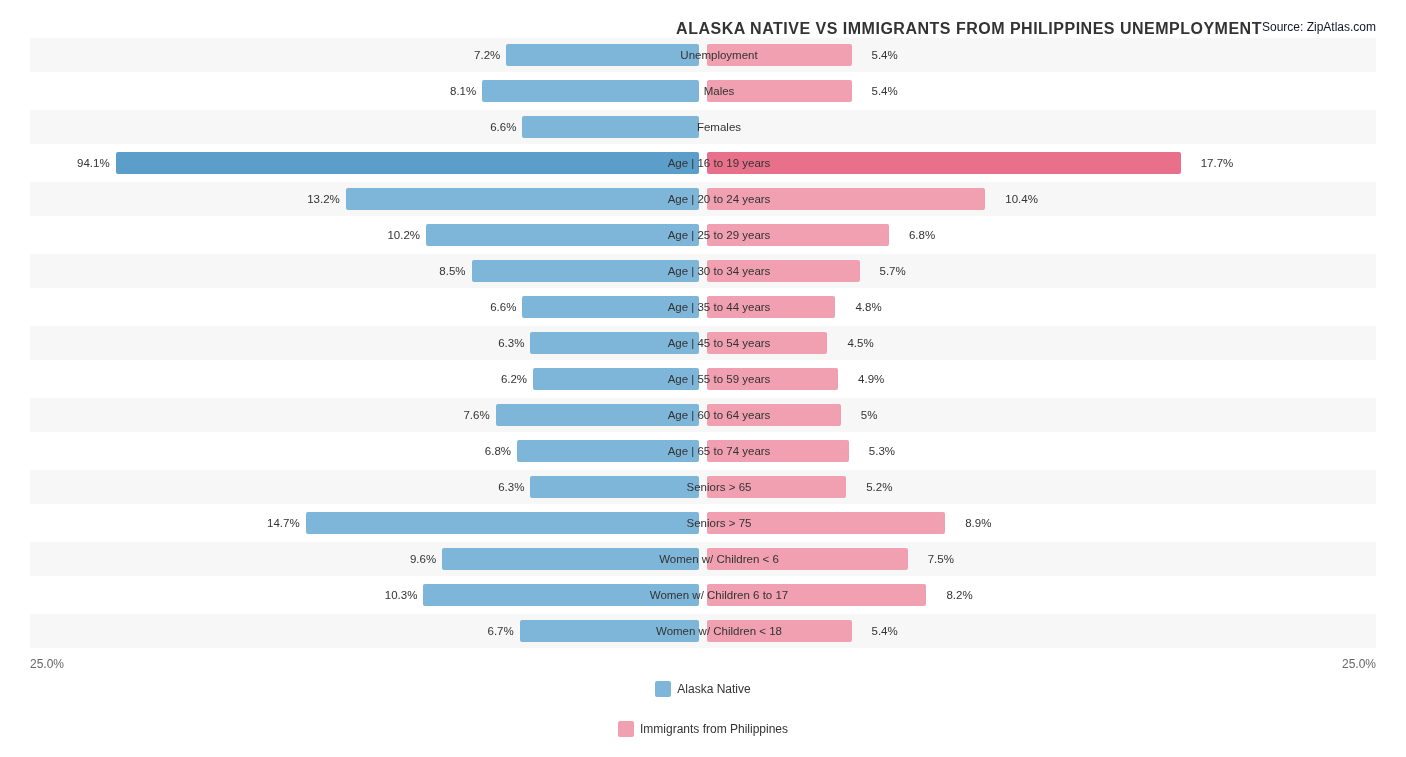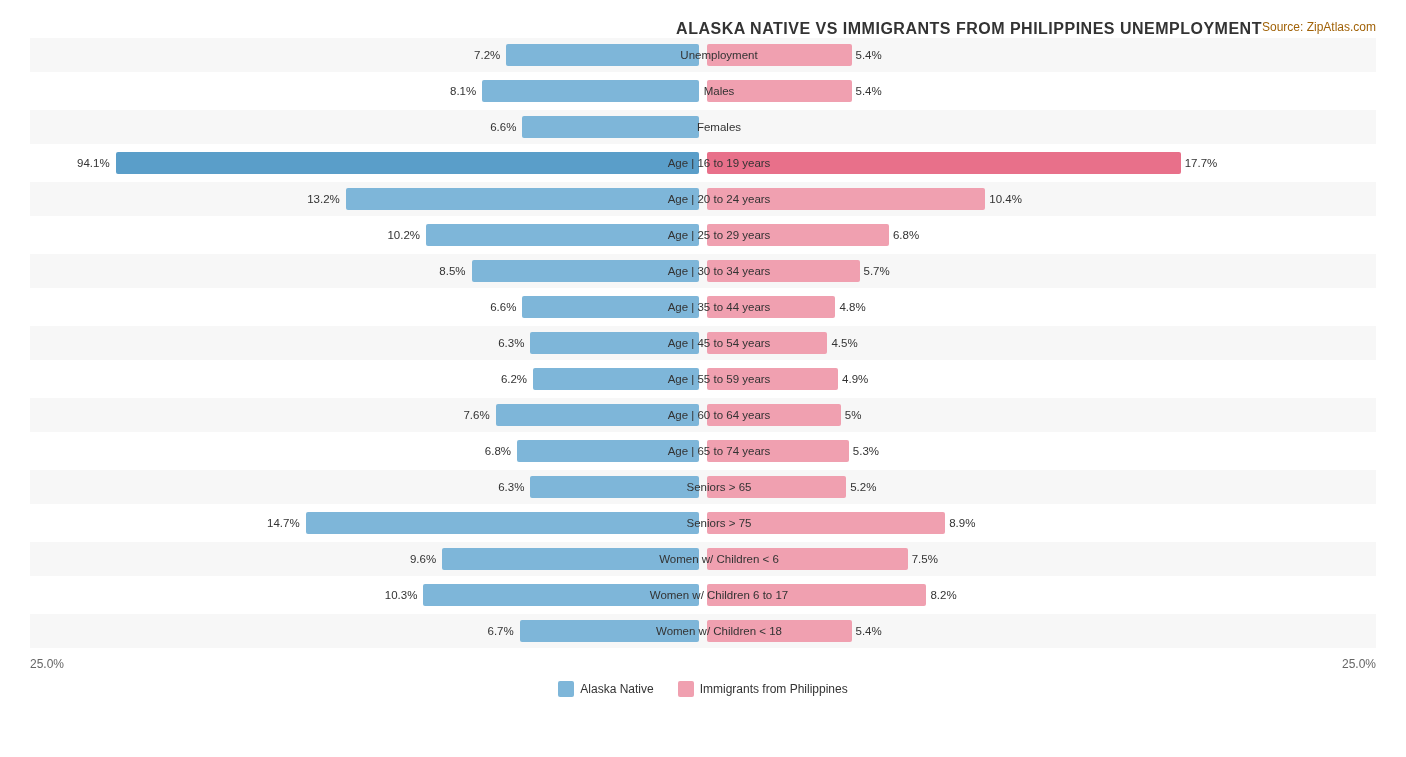--- a/index.html
+++ b/index.html
@@ -22,21 +22,21 @@
     }
     .chart-title {
       font-size: 16px;
       font-weight: bold;
       color: #333;
       text-transform: uppercase;
       letter-spacing: 0.5px;
     }
     .chart-source {
       font-size: 12px;
-      color: #a16207;
+      color: #0f172a;
     }
     .chart-body {
       width: 100%;
     }
     .chart-row {
       display: flex;
       align-items: center;
       margin-bottom: 2px;
       min-height: 34px;
       background: #fff;
@@ -87,21 +87,21 @@
     .label-left {
       font-size: 11.5px;
       color: #333;
       white-space: nowrap;
       margin-right: 6px;
     }
     .label-right {
       font-size: 11.5px;
       color: #333;
       white-space: nowrap;
-      margin-left: 4px;
+      margin-left: 20px;
     }
     .center-label {
       width: 0;
       position: relative;
       display: flex;
       align-items: center;
       justify-content: center;
       z-index: 10;
     }
     .center-label span {
@@ -131,20 +131,21 @@
       text-align: right;
       font-size: 12px;
       color: #666;
     }
     .legend {
       display: flex;
       justify-content: center;
       align-items: center;
       margin-top: 10px;
       gap: 24px;
+      flex-direction: column;
     }
     .legend-item {
       display: flex;
       align-items: center;
       gap: 6px;
       font-size: 12px;
       color: #333;
     }
     .legend-box {
       width: 16px;

